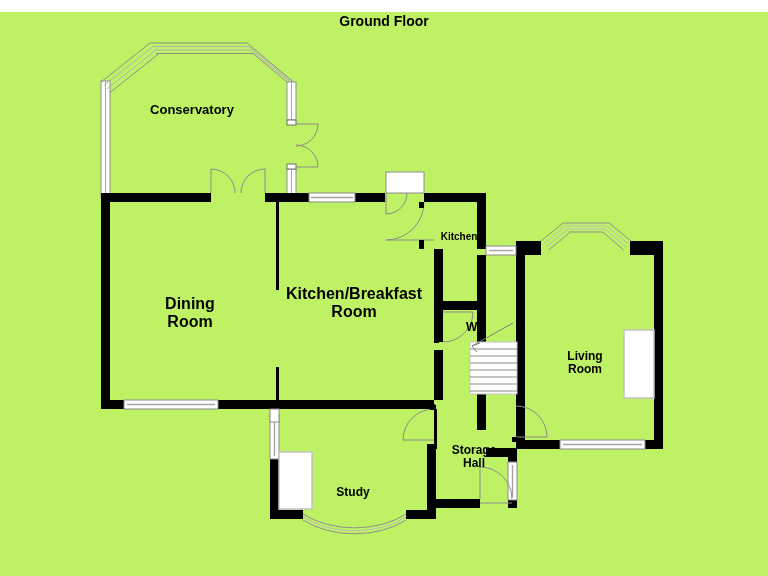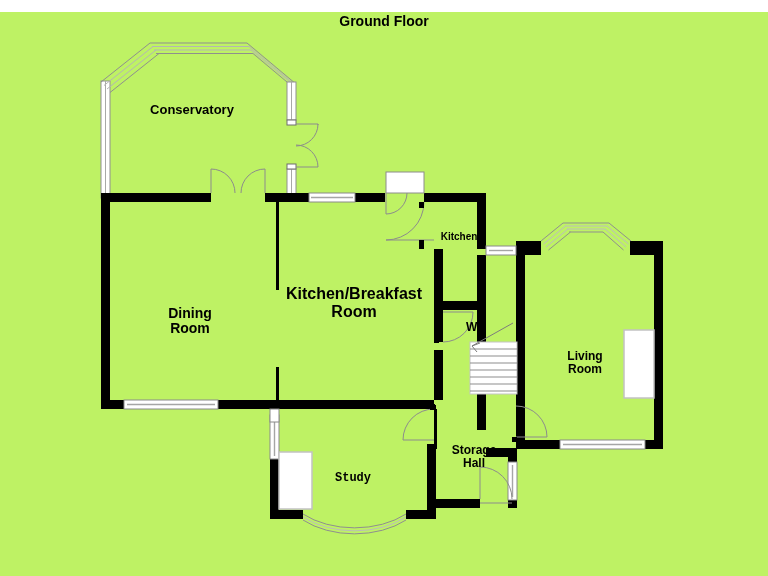--- a/index.html
+++ b/index.html
@@ -292,31 +292,31 @@
 
       <rect x="624" y="318" width="30" height="68" fill="#ffffff" stroke="#c2c2c2" stroke-width="1.5"></rect>
 
       <rect x="279" y="440" width="33" height="57" fill="#ffffff" stroke="#c2c2c2" stroke-width="1.5"></rect>
     </g>
 
   </svg>
 
   <div class="room-label" style="left:112px; top:91px; width:160px; font-size:13px;">Conservatory</div>
 
-  <div class="room-label" style="left:130px; top:294px; width:120px; font-size:14px;">Dining
+  <div class="room-label" style="left:130px; top:283px; width:120px; font-size:16px;">Dining
 Room</div>
 
   <div class="room-label" style="left:284px; top:273px; width:140px; font-size:16px;">Kitchen/Breakfast
 Room</div>
 
   <div class="room-label" style="left:429px; top:219px; width:60px; font-size:10px;">Kitchen</div>
 
   <div class="room-label" style="left:451px; top:309px; width:50px; font-size:12px;">WC</div>
 
   <div class="room-label" style="left:545px; top:338px; width:80px; font-size:12px;">Living
 Room</div>
 
-  <div class="room-label" style="left:318px; top:460px; width:70px; font-size:12px;font-family:Liberation Mono, monospace;">Study</div>
+  <div class="room-label" style="left:318px; top:474px; width:70px; font-size:12px;">Study</div>
 
   <div class="room-label" style="left:434px; top:432px; width:80px; font-size:12px;">Storage
 Hall</div>
 
 </div>
 
 </body></html>

